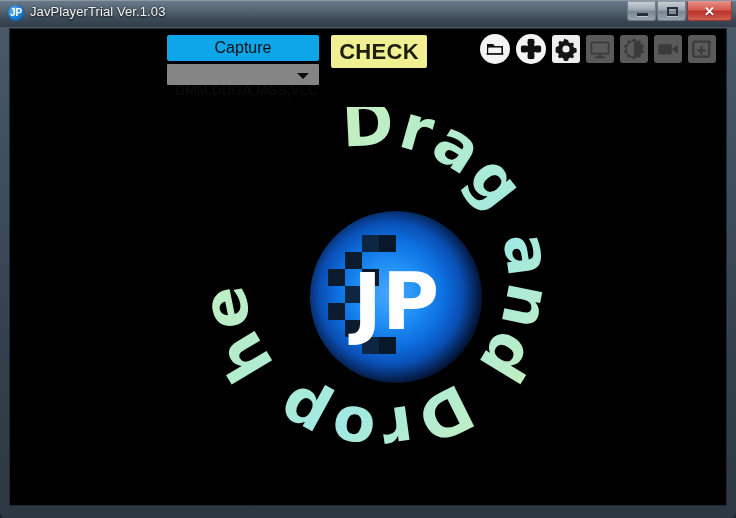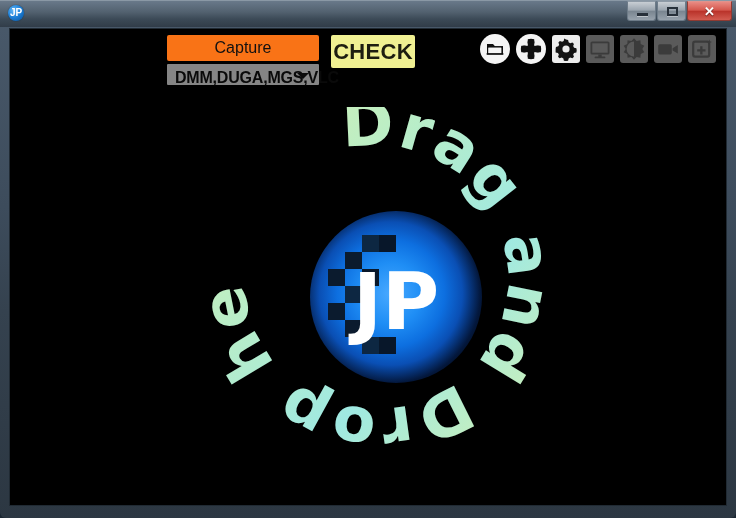--- a/index.html
+++ b/index.html
@@ -133,21 +133,21 @@
 
   
   .toolbar-capture {
     position: absolute;
     left: 157px; top: 6px;
     width: 152px;
   }
   .btn-capture {
     width: 152px;
     height: 26px;
-    background: #f97316;
+    background: #0ea5e9;
     border: none;
     border-radius: 2px;
     color: #111111;
     font-size: 16px;
     font-family: "Liberation Sans", sans-serif;
     text-align: center;
     line-height: 26px;
     cursor: pointer;
     display: block;
   }
@@ -156,40 +156,40 @@
     width: 152px;
     height: 21px;
     background: #858585;
     border: none;
     border-radius: 1px;
     position: relative;
     cursor: pointer;
   }
   .combo-label {
     position: absolute;
-    left: 8px; top: 3px;
+    left: 8px; top: 16px;
     line-height: 21px;
-    font-size: 16px;
+    font-size: 14px;
     font-weight: bold;
     color: #0a0a0a;
     letter-spacing: -0.2px;
     font-family: "Liberation Sans", sans-serif;
   }
   .combo-arrow {
     position: absolute;
     right: 10px; top: 9px;
     width: 0; height: 0;
     border-left: 6px solid transparent;
     border-right: 6px solid transparent;
     border-top: 6px solid #0a0a0a;
   }
   .btn-check {
     position: absolute;
     left: 321px; top: 6px;
-    width: 84px; height: 33px;
+    width: 96px; height: 33px;
     background: #f0f092;
     border: none;
     border-radius: 2px;
     color: #1d1d10;
     font-size: 22px;
     font-weight: bold;
     letter-spacing: 0.3px;
     line-height: 33px;
     text-align: center;
     cursor: pointer;
@@ -276,20 +276,21 @@
 <body>
 
 <div class="window">
   <div class="frame-glow"></div>
   <div class="frame-highlight"></div>
 
   <div class="titlebar">
     <div class="title-icon">
       <span>JP</span>
     </div>
+    <div class="title-text">JavPlayerTrial Ver.1.03</div>
 
     <div class="winbtns">
       <div class="winbtn">
         <div class="gl-min"></div>
       </div>
       <div class="winbtn">
         <div class="gl-max"></div>
       </div>
       <div class="winbtn close">
         <div class="gl-close">✕</div>

